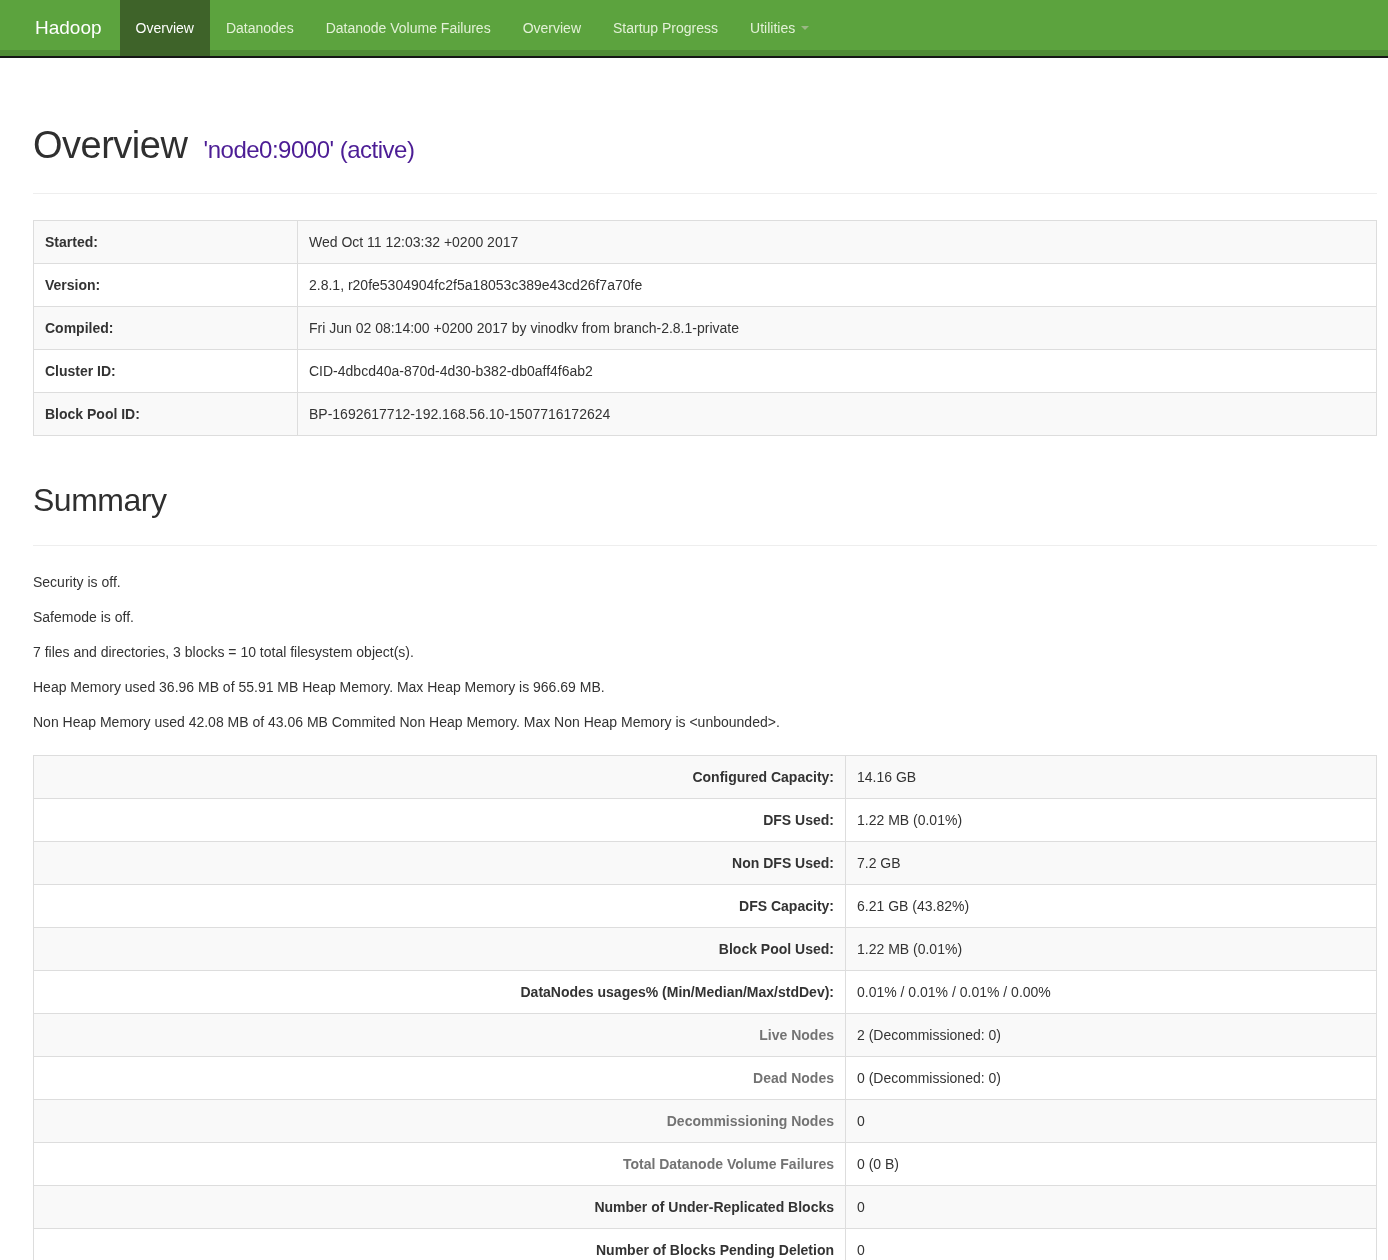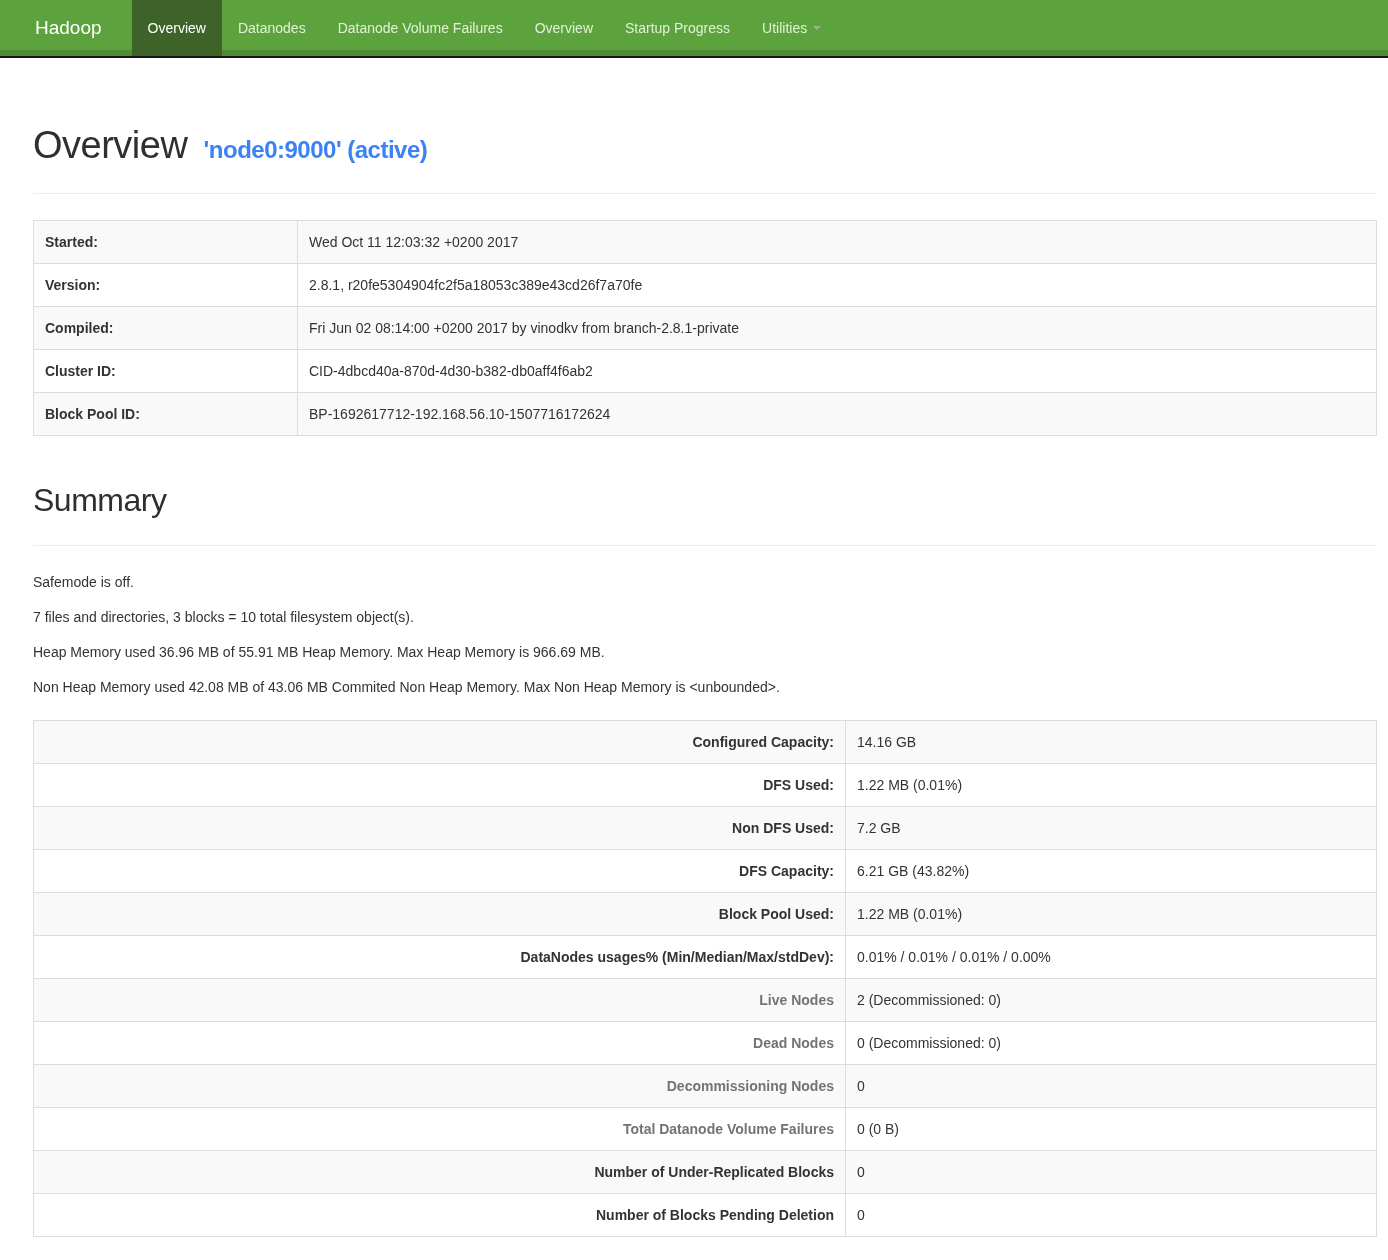--- a/index.html
+++ b/index.html
@@ -16,21 +16,21 @@
   
   .navbar {
     width: 100%; height: 58px;
     background: linear-gradient(#5ca33e 0, #5ca33e 50px, #508c36 50px, #508c36 56px, #161616 56px, #161616 58px);
     display: flex;
     align-items: stretch;
   }
   .navbar-inner { display: flex; align-items: stretch; height: 56px; width: 100%; }
   .brand {
     color: #fff; font-size: 19px;
-    padding: 0 30px 0 35px;
+    padding: 0 18px 0 35px;
     display: flex; align-items: center;
     cursor: pointer;
   }
   .nav-item {
     display: flex; align-items: center;
     padding: 0 16px;
     color: #e3f1d7;
     font-size: 14px;
     cursor: pointer;
     white-space: nowrap;
@@ -45,21 +45,21 @@
     margin-left: 6px;
     border-left: 4px solid transparent;
     border-right: 4px solid transparent;
     border-top: 4px solid #9ab784;
   }
 
   
   .content { padding: 0 11px 0 33px; }
 
   h1.page-title { font-size: 38px; font-weight: 500; color: #2f2f2f; margin: 66px 0 0 0; letter-spacing: -0.5px; }
-  h1.page-title .subtitle { font-size: 24px; color: #3b82f6; font-weight: 700; }
+  h1.page-title .subtitle { font-size: 24px; color: #4c1d95; font-weight: 400; }
   h1.summary-title { font-size: 32px; font-weight: 500; color: #2f2f2f; margin: 46px 0 0 0; letter-spacing: -0.5px; }
   hr.divider { border: none; border-top: 1px solid #eee; margin: 26px 0; }
 
   
   table.info-table {
     width: 100%;
     border-collapse: collapse;
     border: 1px solid #ddd;
     margin-bottom: 16px;
   }
@@ -133,20 +133,21 @@
         <td>BP-1692617712-192.168.56.10-1507716172624</td>
       </tr>
     </tbody>
   </table>
 
   <h1 class="summary-title">Summary</h1>
 
   <hr class="divider">
 
   <div class="paragraphs">
+    <p class="summary-line">Security is off.</p>
     <p class="summary-line">Safemode is off.</p>
     <p class="summary-line">7 files and directories, 3 blocks = 10 total filesystem object(s).</p>
     <p class="summary-line">Heap Memory used 36.96 MB of 55.91 MB Heap Memory. Max Heap Memory is 966.69 MB.</p>
     <p class="summary-line">Non Heap Memory used 42.08 MB of 43.06 MB Commited Non Heap Memory. Max Non Heap Memory is &lt;unbounded&gt;.</p>
   </div>
 
   <table class="info-table summary-table">
     <tbody>
       <tr>
         <th>Configured Capacity:</th>

